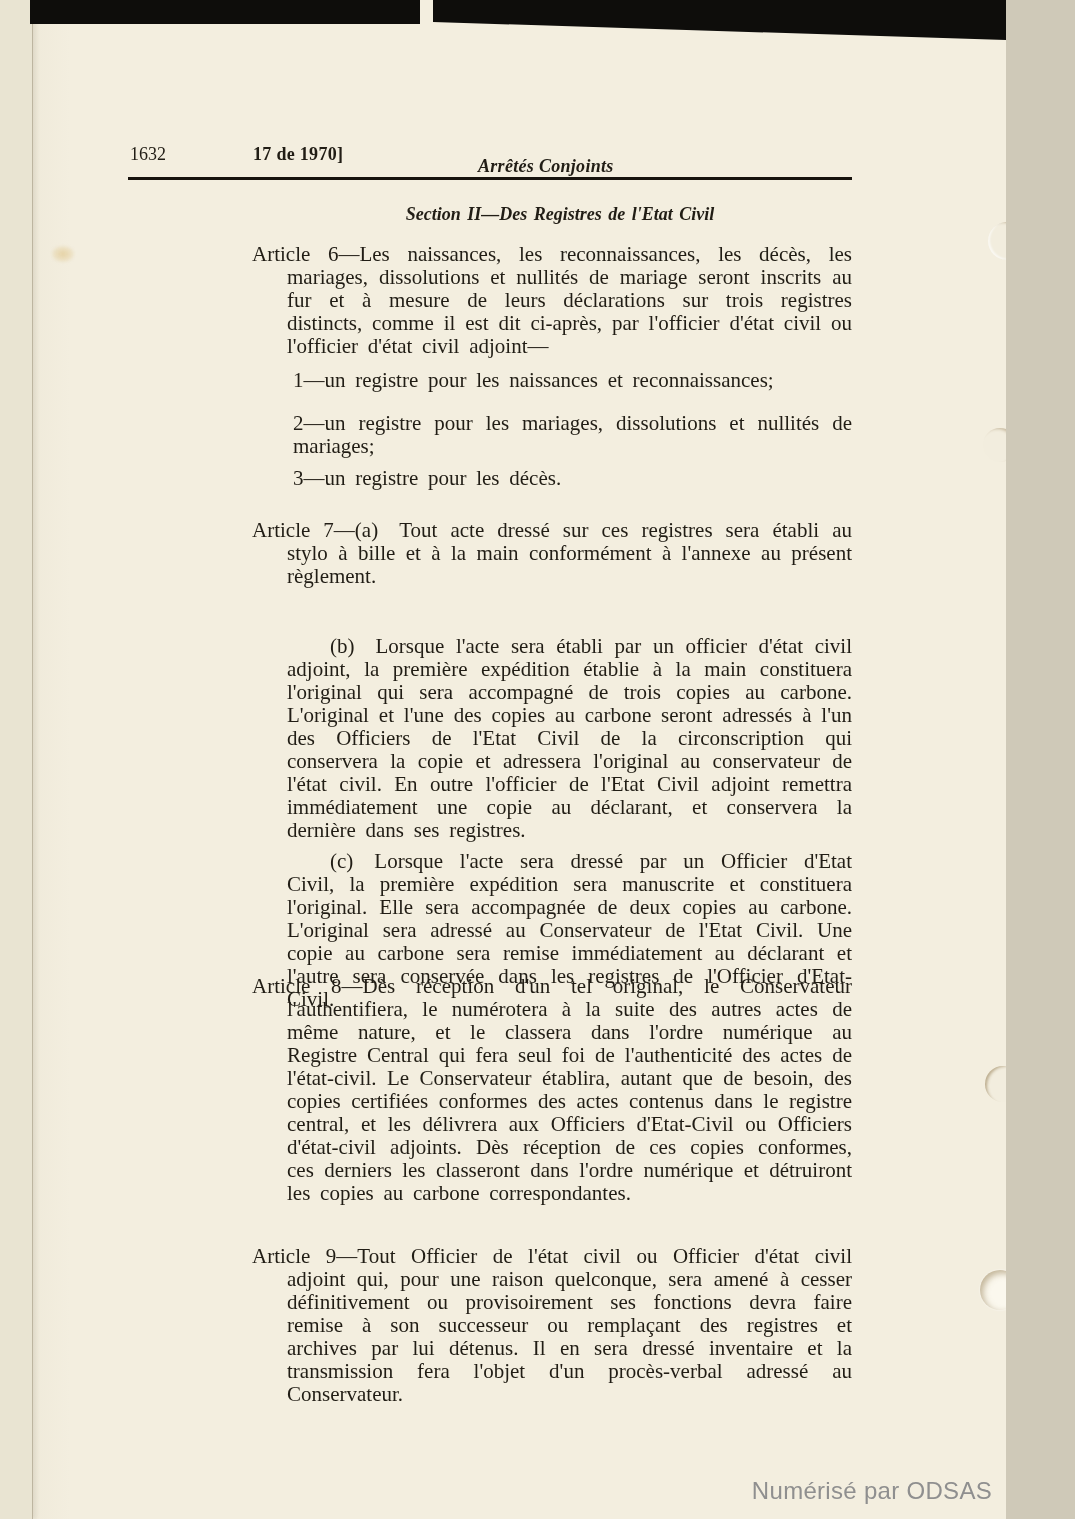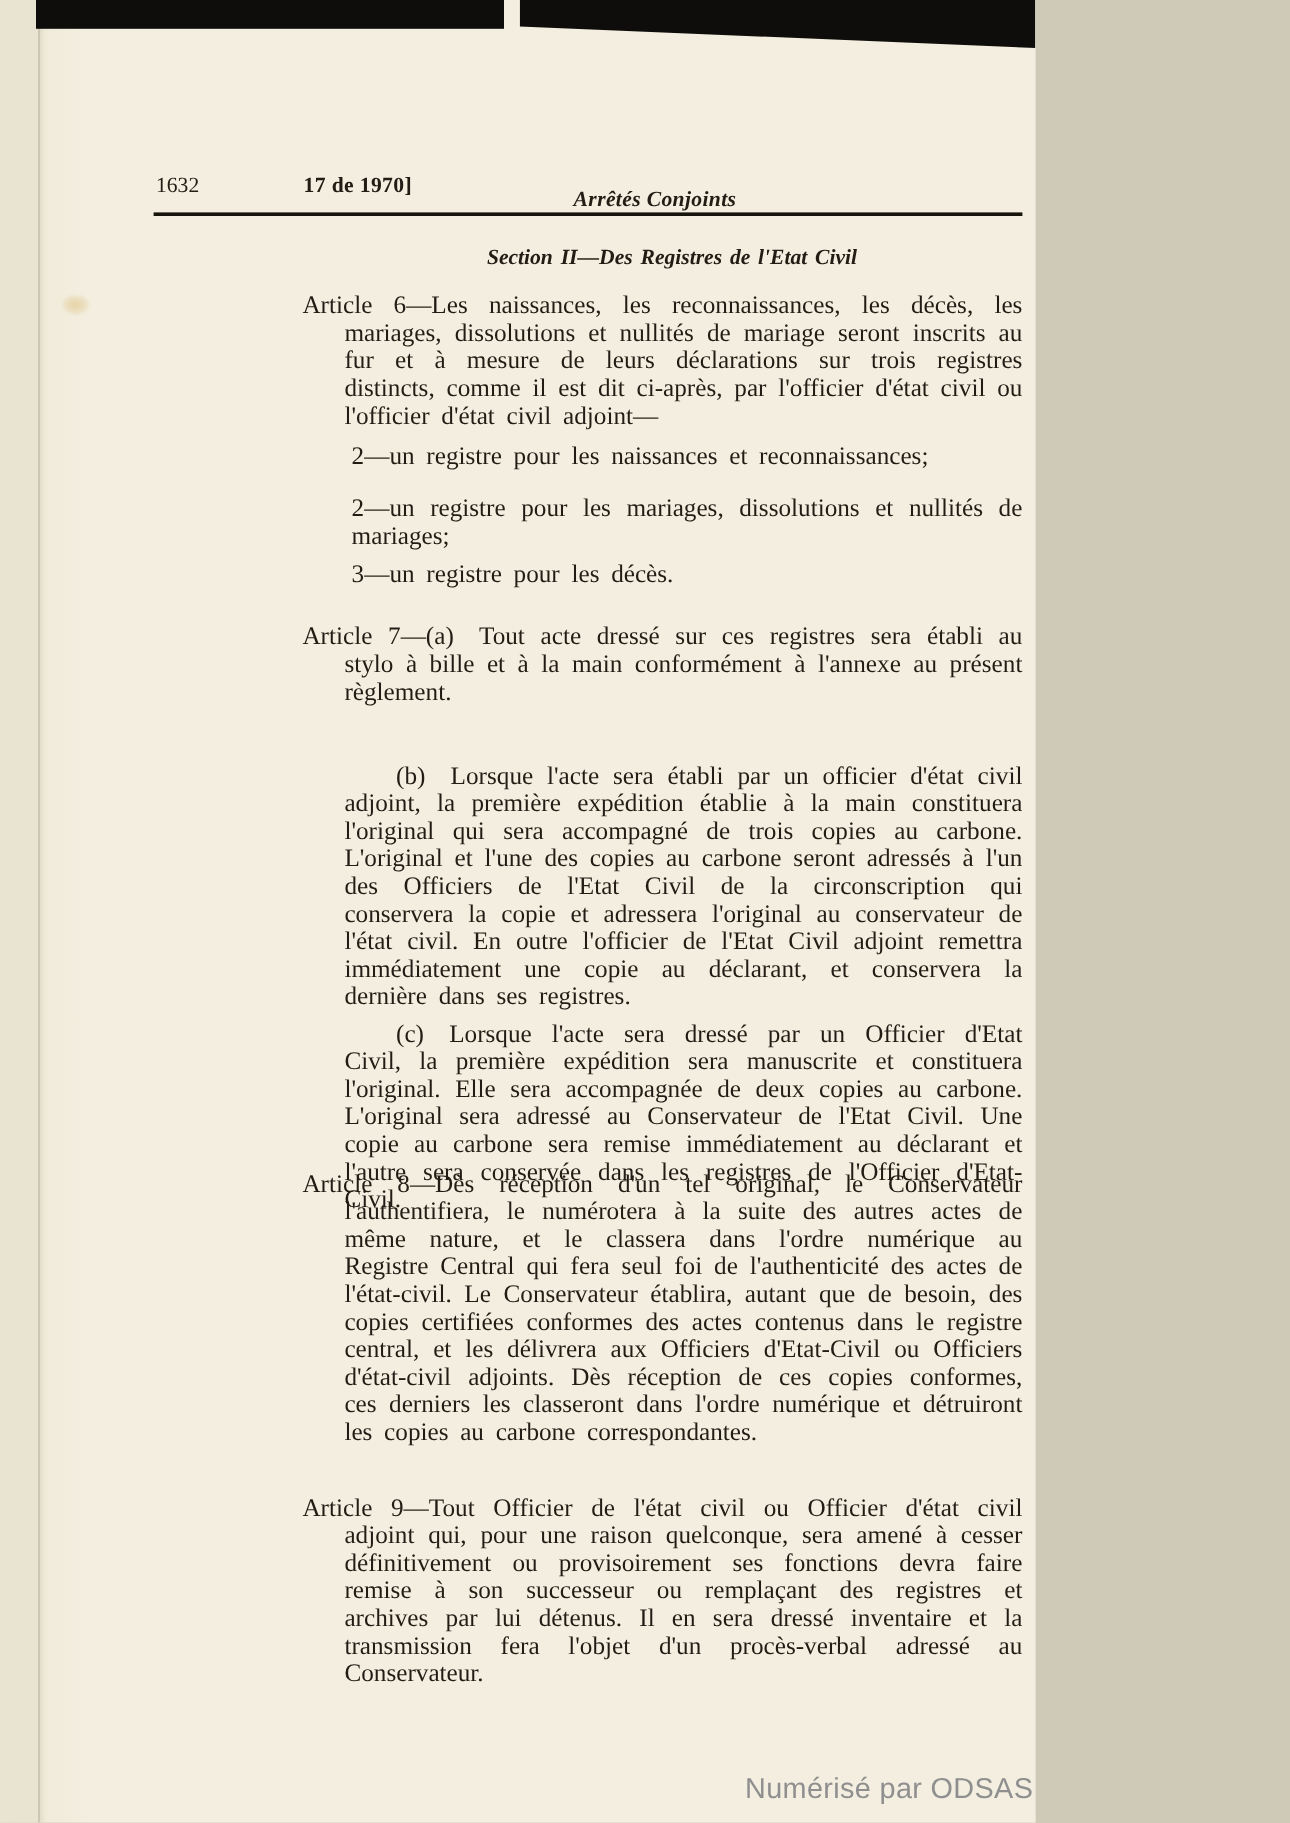--- a/index.html
+++ b/index.html
@@ -3,21 +3,21 @@
 <meta charset="utf-8">
 <style>
   * { box-sizing: border-box; }
   html, body { margin: 0; padding: 0; }
   body {
     width: 1075px; height: 1519px;
     background: #cfc9b8;
     font-family: "Liberation Serif", serif;
   }
   #root {
-    position: relative; width: 863px; height: 1519px;
+    position: relative; width: 1006px; height: 1519px;
     overflow: hidden;
     background: linear-gradient(90deg, #ede7d6 0px, #f3eedf 70px, #f3eedf 100%);
     padding-left: 48px;
   }
   
   .under-page {
     position: absolute; left: 0; top: 0; width: 33px; height: 100%;
     background: #e9e4d2;
     border-right: 1px solid #bdb5a0;
     box-shadow: 3px 0 4px rgba(80,70,40,0.10);
@@ -75,21 +75,21 @@
         box-shadow: inset 4px 2px 3px -2px rgba(125,98,48,0.45); }
   .p4 { left: 980px; top: 1270px; width: 40px; height: 40px; background: #fbf8ee;
         box-shadow: inset 3px 3px 6px rgba(140,115,70,0.5), 0 0 2px rgba(255,255,255,0.8); }
   .spot {
     position: absolute; left: 52px; top: 246px; width: 22px; height: 16px;
     border-radius: 50%;
     background: radial-gradient(rgba(219,188,118,0.55), rgba(219,188,118,0));
     filter: blur(1.5px);
   }
   .watermark {
-    position: absolute; top: 1477px; right: 2px;
+    position: absolute; top: 1477px; right: 14px;
     font-family: "Liberation Sans", sans-serif;
     font-size: 24px; color: #8f8f8f; letter-spacing: .3px;
   }
 </style>
 </head>
 <body>
 
 <div id="root">
 
   <div class="under-page"></div>
@@ -102,21 +102,21 @@
     <span class="issue">17 de 1970]</span>
     <span class="runtitle">Arrêtés Conjoints</span>
   </div>
 
   <div class="rule"></div>
 
   <div class="sectitle">Section II—Des Registres de l'Etat Civil</div>
 
   <div class="content">
     <p id="art6" class="para hang">Article 6—Les naissances, les reconnaissances, les décès, les mariages, dissolutions et nullités de mariage seront inscrits au fur et à mesure de leurs déclarations sur trois registres distincts, comme il est dit ci-après, par l'officier d'état civil ou l'officier d'état civil adjoint—</p>
-    <p id="it1" class="para item">2—un registre pour les naissances et reconnaissances;</p>
+    <p id="it1" class="para item">1—un registre pour les naissances et reconnaissances;</p>
     <p id="it2" class="para item">2—un registre pour les mariages, dissolutions et nullités de mariages;</p>
     <p id="it3" class="para item">3—un registre pour les décès.</p>
     <p id="art7a" class="para hang">Article 7—(a) Tout acte dressé sur ces registres sera établi au stylo à bille et à la main conformément à l'annexe au présent règlement.</p>
     <p id="art7b" class="para sub">(b) Lorsque l'acte sera établi par un officier d'état civil adjoint, la première expédition établie à la main constituera l'original qui sera accompagné de trois copies au carbone. L'original et l'une des copies au carbone seront adressés à l'un des Officiers de l'Etat Civil de la circonscription qui conservera la copie et adressera l'original au conservateur de l'état civil. En outre l'officier de l'Etat Civil adjoint remettra immédiatement une copie au déclarant, et conservera la dernière dans ses registres.</p>
     <p id="art7c" class="para sub">(c) Lorsque l'acte sera dressé par un Officier d'Etat Civil, la première expédition sera manuscrite et constituera l'original. Elle sera accompagnée de deux copies au carbone. L'original sera adressé au Conservateur de l'Etat Civil. Une copie au carbone sera remise immédiatement au déclarant et l'autre sera conservée dans les registres de l'Officier d'Etat-Civil.</p>
     <p id="art8" class="para hang">Article 8—Dès réception d'un tel original, le Conservateur l'authentifiera, le numérotera à la suite des autres actes de même nature, et le classera dans l'ordre numérique au Registre Central qui fera seul foi de l'authenticité des actes de l'état-civil. Le Conservateur établira, autant que de besoin, des copies certifiées conformes des actes contenus dans le registre central, et les délivrera aux Officiers d'Etat-Civil ou Officiers d'état-civil adjoints. Dès réception de ces copies conformes, ces derniers les classeront dans l'ordre numérique et détruiront les copies au carbone correspondantes.</p>
     <p id="art9" class="para hang">Article 9—Tout Officier de l'état civil ou Officier d'état civil adjoint qui, pour une raison quelconque, sera amené à cesser définitivement ou provisoirement ses fonctions devra faire remise à son successeur ou remplaçant des registres et archives par lui détenus. Il en sera dressé inventaire et la transmission fera l'objet d'un procès-verbal adressé au Conservateur.</p>
   </div>
 
   <div class="punch p1"></div>

